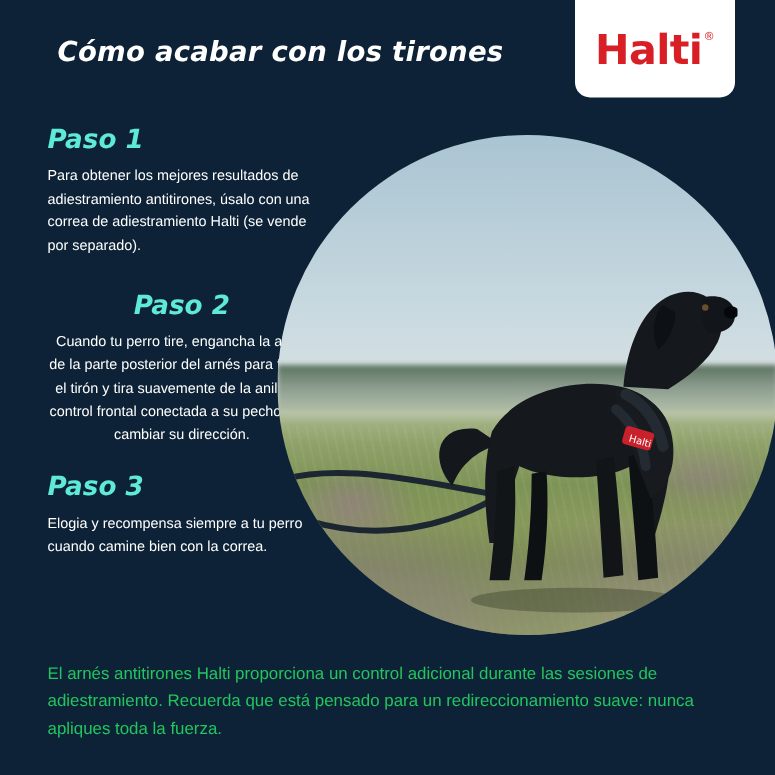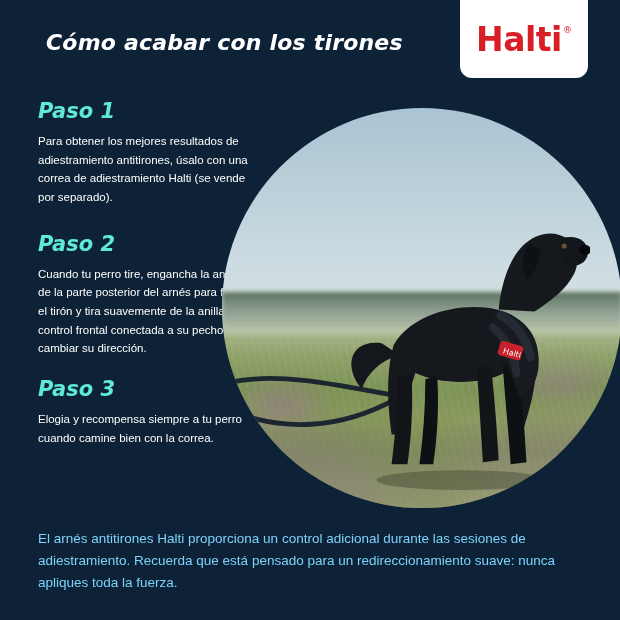--- a/index.html
+++ b/index.html
@@ -89,21 +89,21 @@
     font-style: italic;
     margin-bottom: 9px;
     line-height: 1.1;
   }
   .step-body {
     color: #ffffff;
     font-size: 11.5px;
     line-height: 1.62;
     font-family: "Liberation Sans", sans-serif;
   }
-  .step-2 { margin-top: 26px; }
+  .step-2 { margin-top: 26px; text-align: center; }
   .step-3 { }
 
   
   .photo-circle {
     position: absolute;
     top: 108px;
     left: 222px;
     width: 400px;
     height: 400px;
     border-radius: 50%;
@@ -185,21 +185,21 @@
     height: 36%;
   }
   .leash svg { width: 100%; height: 100%; display: block; }
 
   
   .footer {
     position: absolute;
     left: 38px;
     bottom: 26px;
     width: 548px;
-    color: #7dd3fc;
+    color: #22c55e;
     font-size: 13.5px;
     line-height: 1.62;
     font-family: "Liberation Sans", sans-serif;
   }
 </style>
 </head>
 <body>
 
 <div class="poster">
 

